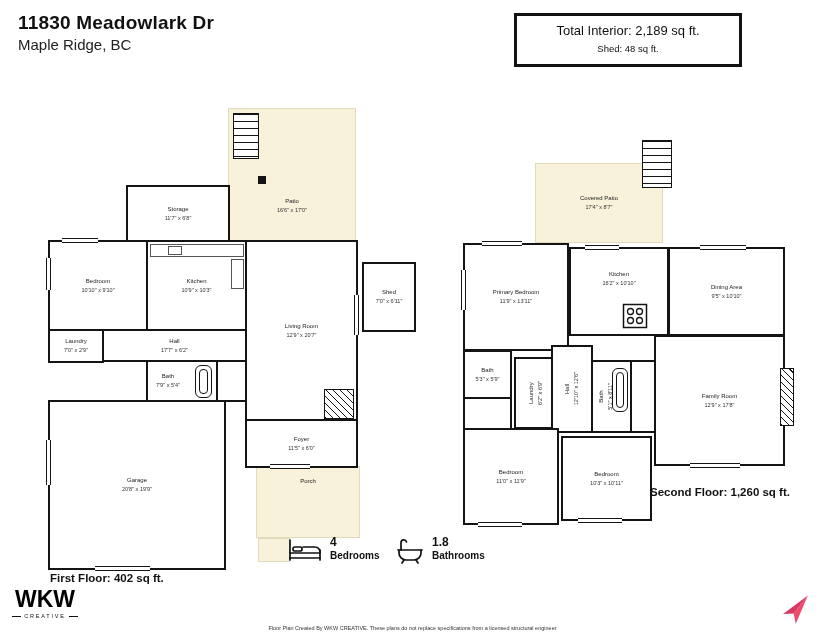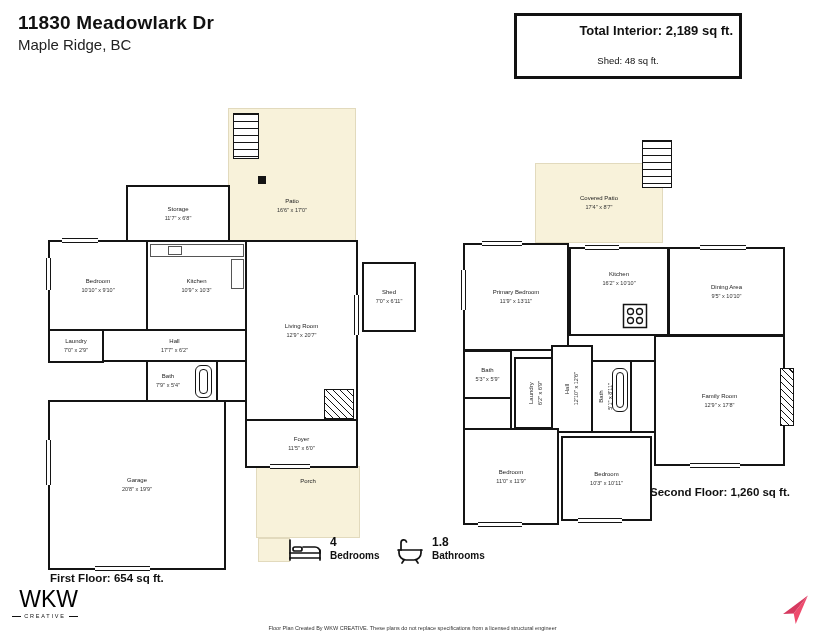--- a/index.html
+++ b/index.html
@@ -7,21 +7,21 @@
   .canvas {
     position:relative; width:825px; height:638px; background:#fff;
     font-family:"Liberation Sans", sans-serif; color:#111; overflow:hidden;
   }
   
   .addr { position:absolute; left:18px; top:12px; font-size:19px; font-weight:bold; letter-spacing:.2px; }
   .city { position:absolute; left:18px; top:36px; font-size:15px; color:#222; }
   
   .sumbox { position:absolute; left:514px; top:13px; width:228px; border:3px solid #111; background:#fff;
             padding:7px 6px 8px; text-align:center; }
-  .sumtitle { font-size:13px; font-weight:bold; margin-bottom:16px;text-align:right; }
+  .sumtitle { font-size:13px; font-weight:normal; margin-bottom:4px; }
   .sumitem { font-size:9.5px; line-height:13.5px; color:#111; }
   
   .room { position:absolute; background:#fff; border:2.5px solid var(--wall,#141414);
           display:flex; align-items:center; justify-content:center; z-index:2; }
   .outdoor { position:absolute; background:var(--outdoor-fill,#f8f2da);
              border:1px solid var(--outdoor-edge,#e2dabd); z-index:1; }
   .rlabel { font-size:6px; line-height:1.5; color:#1c1c1c; text-align:center; }
   .rname { display:block; }
   .rdims { display:block; font-size:5.5px; color:#333; }
   .vert .rlabel { writing-mode:vertical-rl; transform:rotate(180deg); }
@@ -36,21 +36,21 @@
   .counter { position:absolute; background:#fff; border:1px solid #555; z-index:3; }
   .blacksq { position:absolute; background:#141414; z-index:4; }
   .winh { position:absolute; height:5px; background:#fff; border-top:1px solid #141414; border-bottom:1px solid #141414; z-index:5; }
   .winv { position:absolute; width:5px; background:#fff; border-left:1px solid #141414; border-right:1px solid #141414; z-index:5; }
   
   .leg-num { position:absolute; font-size:12px; font-weight:bold; z-index:6; }
   .leg-lab { position:absolute; font-size:10px; font-weight:bold; z-index:6; }
   .leg-icon { position:absolute; z-index:6; }
   
   .logo { position:absolute; left:12px; top:588px; width:66px; text-align:center; z-index:6; }
-  .logo-wkw { font-size:23px; font-weight:normal; letter-spacing:0; color:#000; line-height:1;text-align:right; }
+  .logo-wkw { font-size:23px; font-weight:bold; letter-spacing:0; color:#000; line-height:1; }
   .logo-row { display:flex; align-items:center; justify-content:center; gap:3px; margin-top:2px; }
   .logo-rule { display:inline-block; width:11px; height:1px; background:#111; }
   .logo-creative { font-size:5.5px; letter-spacing:1.8px; color:#111; }
   .disclaimer { position:absolute; left:0; right:0; top:625px; text-align:center; font-size:5.5px; color:#333; z-index:6; }
   .compass { position:absolute; left:780px; top:590px; z-index:6; }
 </style>
 </head>
 <body>
 
 <div class="canvas">
@@ -155,21 +155,21 @@
   </div>
   <div class="outdoor" style="left:258px;top:538px;width:32px;height:24px"></div>
 
   <div class="winh" style="left:62px;top:238px;width:36px"></div>
   <div class="winv" style="left:46px;top:258px;height:32px"></div>
   <div class="winv" style="left:46px;top:440px;height:45px"></div>
   <div class="winh" style="left:95px;top:566px;width:55px"></div>
   <div class="winv" style="left:354px;top:295px;height:40px"></div>
   <div class="winh" style="left:270px;top:464px;width:40px"></div>
 
-  <div class="floor-title" style="left:50px;top:572px">First Floor: 654 sq ft.</div>
+  <div class="floor-title" style="left:50px;top:572px">First Floor: 402 sq ft.</div>
 
   <div class="outdoor" style="left:535px;top:163px;width:128px;height:80px">
     <div class="rlabel" style="position:absolute;left:0;right:0;top:30px">
       <span class="rname">Covered Patio</span>
       <span class="rdims">17'4" x 8'7"</span>
     </div>
   </div>
   <div class="stairs" style="left:642px;top:140px;width:30px;height:48px"></div>
 
   <div class="room" style="left:463px;top:243px;width:106px;height:108px">

